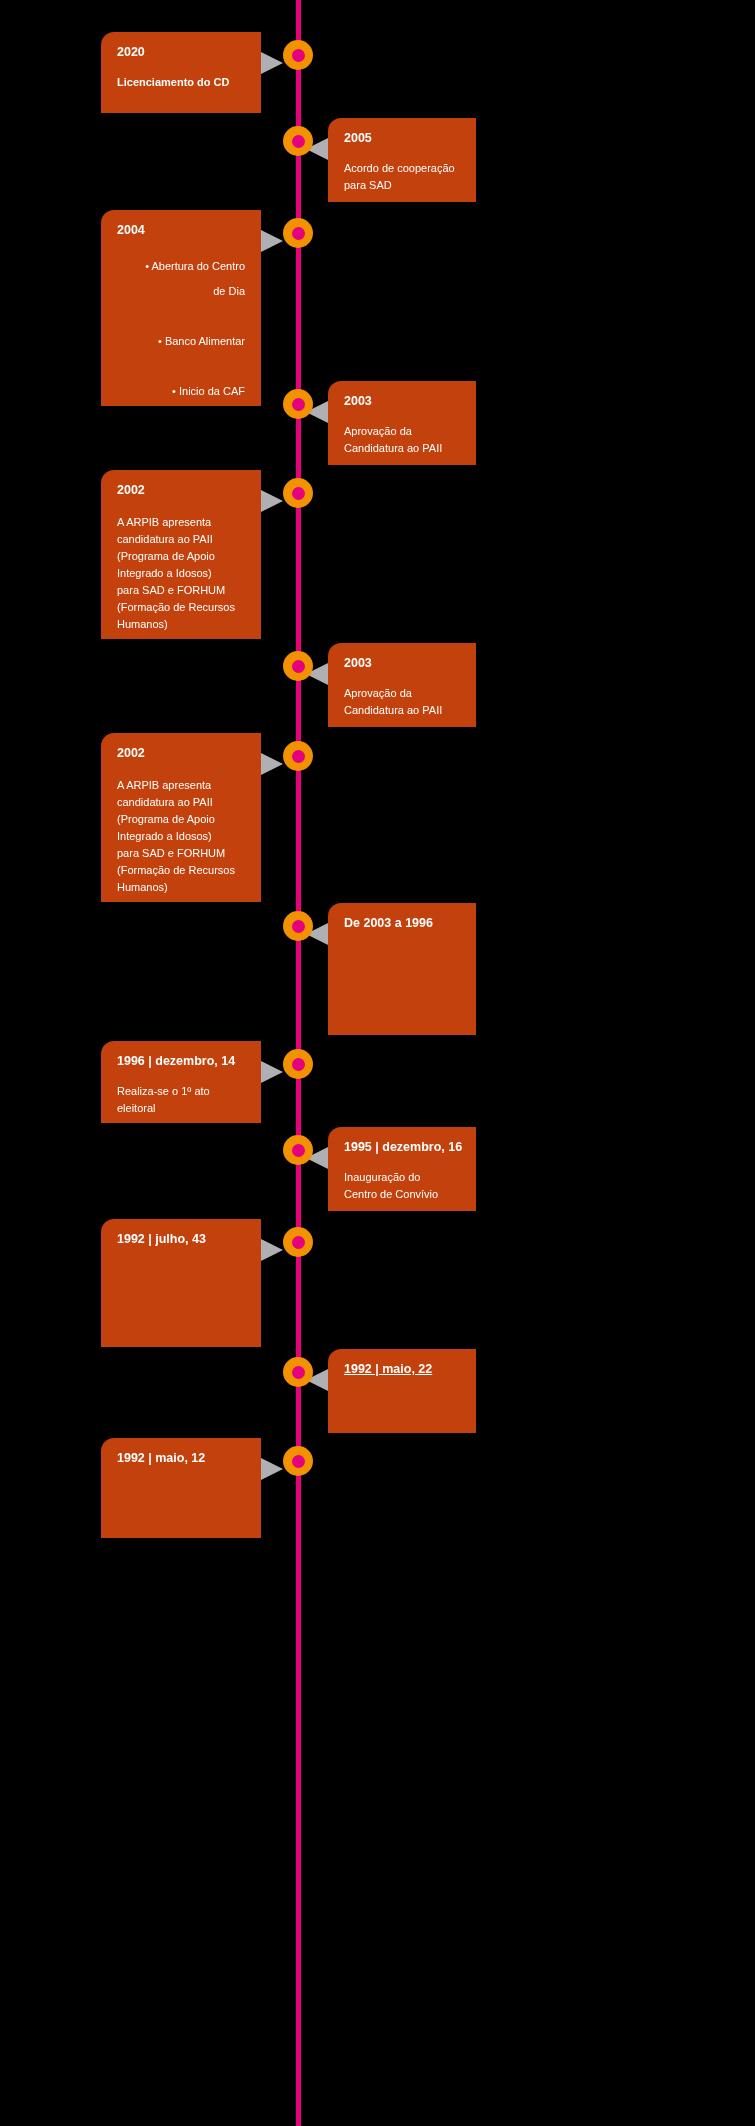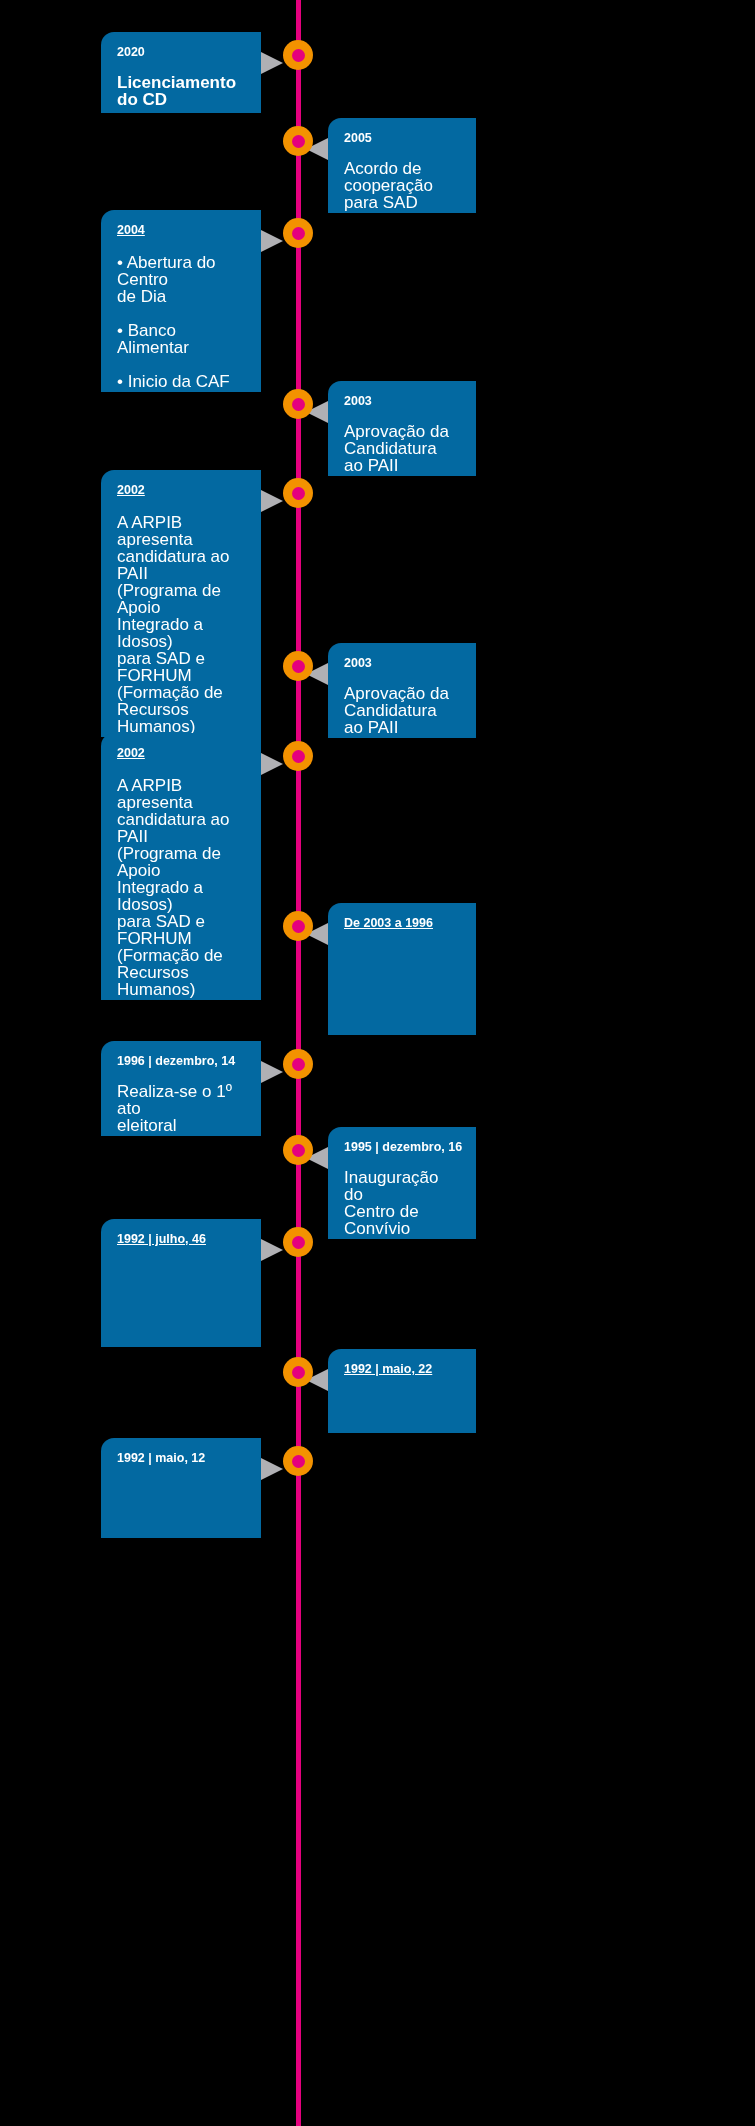--- a/index.html
+++ b/index.html
@@ -20,21 +20,21 @@
     display:flex;align-items:center;justify-content:center;
     z-index:5;
   }
   .node::after{
     content:"";width:13px;height:13px;border-radius:50%;
     background:#e5007e;display:block;
   }
   
   .card{
     position:absolute;
-    background:#0369a1;
+    background:#c2410c;
     color:#ffffff;
     box-sizing:border-box;
     padding:13px 16px 2px 16px;
     z-index:3;
   }
   .card.left{
     left:101px;width:160px;
     border-top-left-radius:13px;
     text-align:left;
   }
@@ -60,28 +60,28 @@
   }
   .card-year{
     font-weight:bold;
     font-size:12.5px;
     line-height:15px;
     color:#ffffff;
     margin:0 0 14px 0;
     white-space:nowrap;
   }
   .card-body{
-    font-size:17px;
+    font-size:11px;
     line-height:17px;
     color:#ffffff;
     margin:0;
     white-space:pre-line;
   }
-  .card-body.bullets{line-height:17px;}
-  .card.tall .card-year{margin-bottom:16px;text-decoration:underline;}
+  .card-body.bullets{line-height:25px;text-align:right;}
+  .card.tall .card-year{margin-bottom:16px;}
 </style>
 </head>
 <body>
 
 <div id="timeline-axis"></div>
 <div id="nodes-layer">
     <div class="node" style="top: 40px;"></div>
     <div class="node" style="top: 126px;"></div>
     <div class="node" style="top: 218px;"></div>
     <div class="node" style="top: 389px;"></div>
@@ -151,21 +151,21 @@
       <div class="card-year">1996 | dezembro, 14</div>
       <div class="card-body">Realiza-se o 1º ato
 eleitoral</div>
     </div>
     <div class="card right" style="top: 1127px; min-height: 84px;">
       <div class="card-year">1995 | dezembro, 16</div>
       <div class="card-body">Inauguração do
 Centro de Convívio</div>
     </div>
     <div class="card left tall" style="top: 1219px; min-height: 128px;">
-      <div class="card-year">1992 | julho, 46</div>
+      <div class="card-year">1992 | julho, 43</div>
     </div>
     <div class="card right" style="top: 1349px; min-height: 84px; text-decoration: underline;">
       <div class="card-year">1992 | maio, 22</div>
     </div>
     <div class="card left" style="top: 1438px; min-height: 100px;">
       <div class="card-year">1992 | maio, 12</div>
     </div>
   </div>
 
 </body></html>

